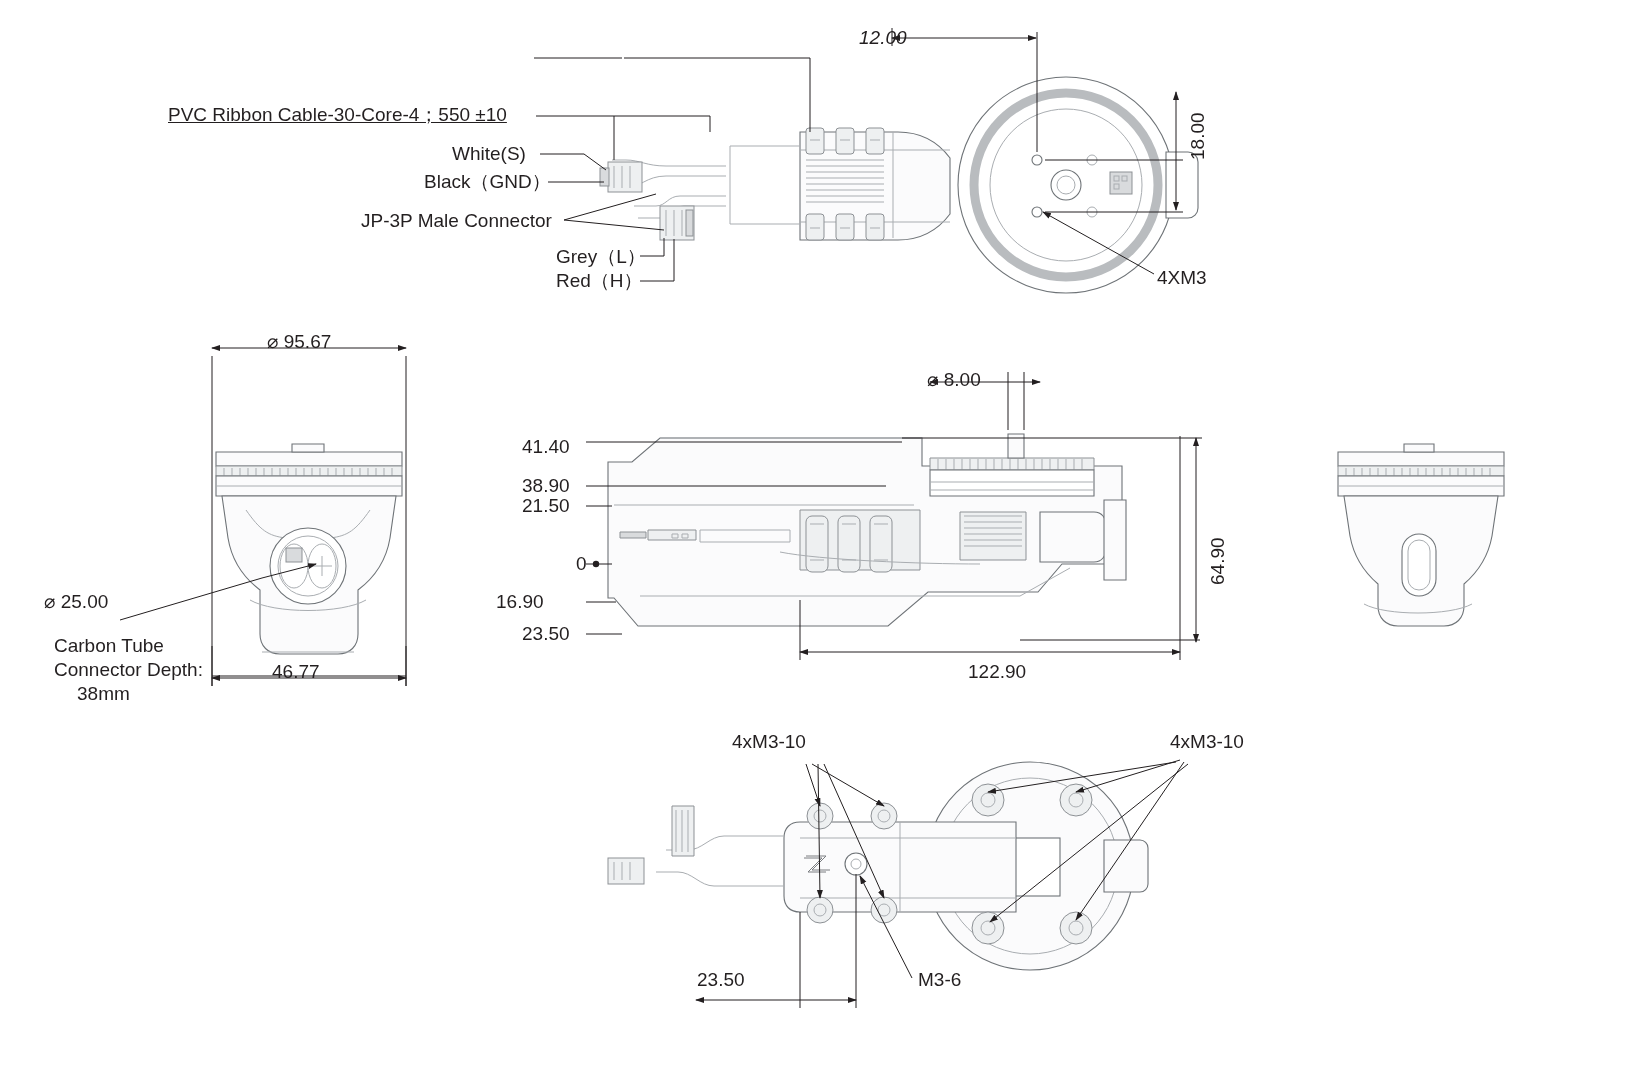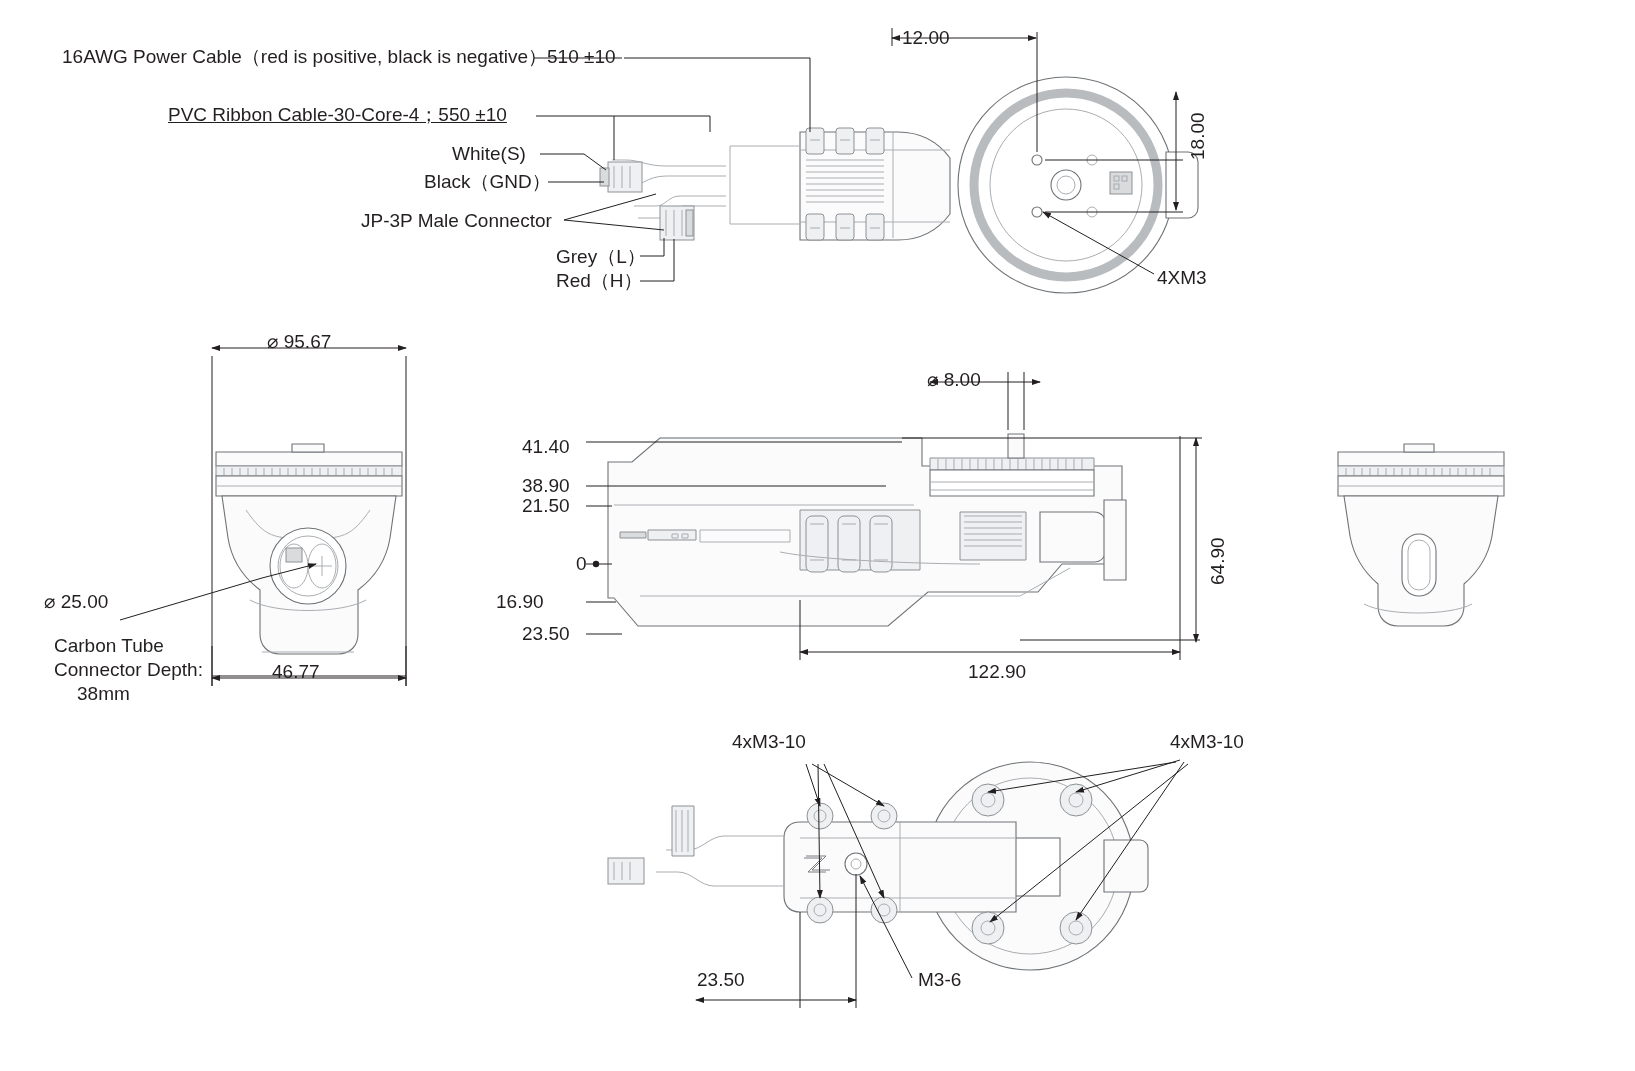--- a/index.html
+++ b/index.html
@@ -307,30 +307,29 @@
       <path d="M818,764 L820,898" class="lead" marker-end="url(#ar)"></path>
       <path d="M824,764 L884,898" class="lead" marker-end="url(#ar)"></path>
       <path d="M1180,760 L1076,792" class="lead" marker-end="url(#ar)"></path>
       <path d="M1176,762 L988,792" class="lead" marker-end="url(#ar)"></path>
       <path d="M1184,762 L1076,920" class="lead" marker-end="url(#ar)"></path>
       <path d="M1188,764 L990,922" class="lead" marker-end="url(#ar)"></path>
       <path d="M912,978 L860,876" class="lead" marker-end="url(#ar)"></path>
     </g>
   </svg>
 
-  <div class="lbl" style="left:62px; top:45px;">16AWG Power Cable（red is positive, black is negative）510 ±10</div>
   <div class="lbl" style="left:168px; top:103px;text-decoration:underline;">PVC Ribbon Cable-30-Core-4；550 ±10</div>
   <div class="lbl" style="left:452px; top:142px;">White(S)</div>
   <div class="lbl" style="left:424px; top:170px;">Black（GND）</div>
   <div class="lbl" style="left:361px; top:209px;">JP-3P Male Connector</div>
   <div class="lbl" style="left:556px; top:245px;">Grey（L）</div>
   <div class="lbl" style="left:556px; top:269px;">Red（H）</div>
   <div class="lbl" style="left:1157px; top:266px;">4XM3</div>
 
-  <div class="lbl" style="left:902px; top:26px;">12.00</div>
+  <div class="lbl" style="left:859px; top:26px;font-style:italic;">12.00</div>
   <div class="lbl rot" style="left:1186px; top:160px;">18.00</div>
 
   <div class="lbl" style="left:267px; top:330px;">⌀ 95.67</div>
   <div class="lbl" style="left:44px;  top:590px;">⌀ 25.00</div>
   <div class="lbl" style="left:272px; top:660px;">46.77</div>
   <div class="lbl" style="left:54px;  top:634px;">Carbon Tube</div>
   <div class="lbl" style="left:54px;  top:658px;">Connector Depth:</div>
   <div class="lbl" style="left:54px;  top:682px;margin-left:23px;">38mm</div>
 
   <div class="lbl" style="left:927px; top:368px;">⌀ 8.00</div>

